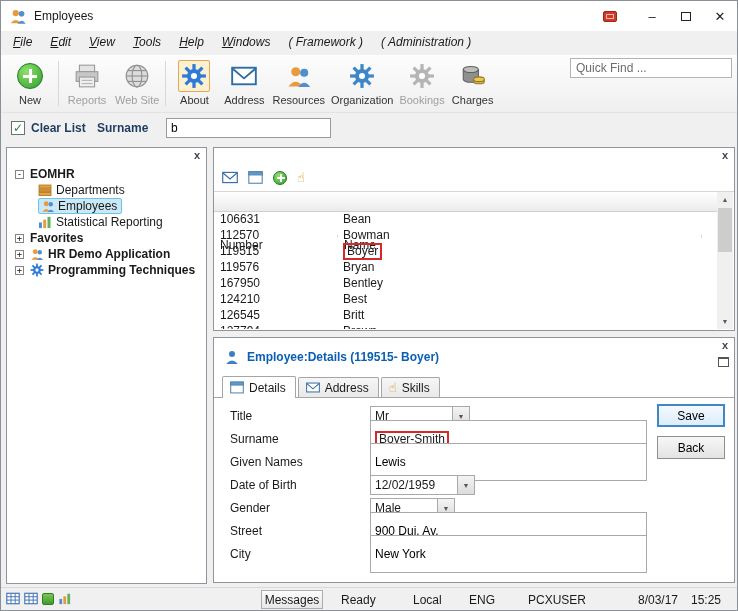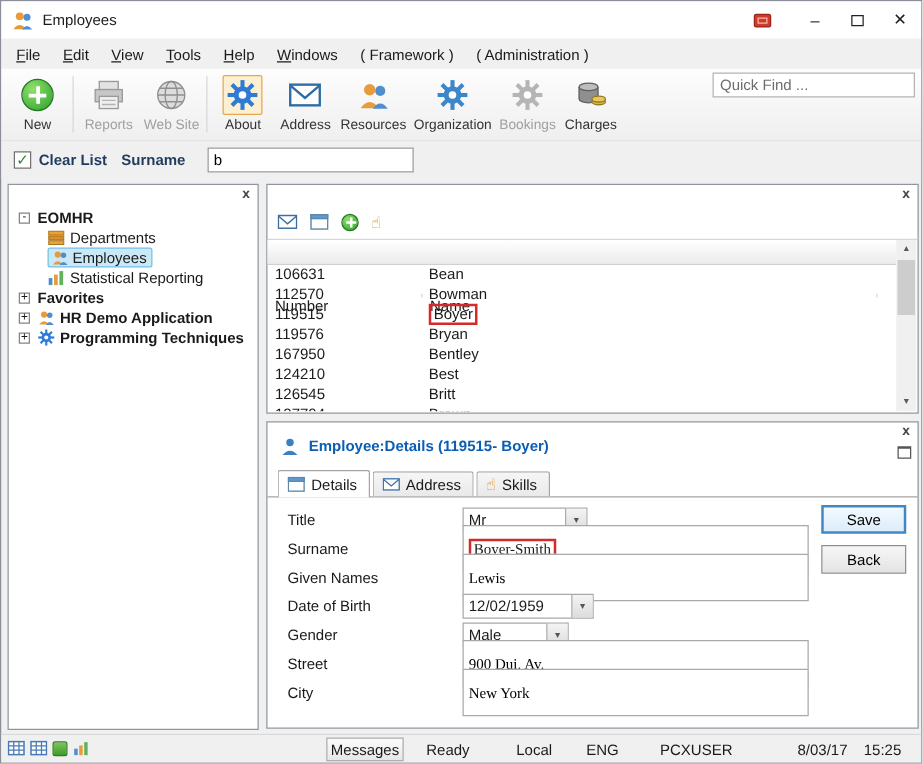--- a/index.html
+++ b/index.html
@@ -20,21 +20,21 @@
   .caption { margin-left:auto; display:flex; align-items:center; height:100%; }
   .badge { width:14px; height:11px; background:#d03a2b; border:1px solid #9c2418;
     border-radius:2px; margin-right:18px; position:relative; }
   .badge::after{ content:""; position:absolute; inset:2px; border:1px solid #f3b6ae; }
   .cap-btn { width:34px; height:100%; display:flex; align-items:center;
     justify-content:center; color:#222; font-size:13px; }
   .cap-max span { width:10px; height:9px; border:1px solid #222; display:block; }
 
   
   .menubar { position:absolute; top:30px; left:0; right:0; height:24px;
-    background:#f0f0f0; display:flex; align-items:flex-end; padding-left:3px; }
+    background:#f0f0f0; display:flex; align-items:flex-start; padding-left:3px;font-style:italic; }
   .menu-item { display:inline-block; padding:4px 9px; }
   .menu-item.accel::first-letter { text-decoration:underline; }
 
   
   .toolbar { position:absolute; top:54px; left:0; right:0; height:58px;
     background:linear-gradient(#fdfdfd,#efefef); border-bottom:1px solid #e3e3e3;
     display:flex; align-items:flex-start; padding:3px 2px 0 4px; }
   .tool-btn { min-width:50px; padding:2px 3px 0 3px; display:flex; flex-direction:column;
     align-items:center; gap:2px; }
   .t-ic { width:32px; height:32px; display:flex; align-items:center; justify-content:center; }
@@ -128,21 +128,21 @@
     display:flex; align-items:flex-end; padding-left:8px; border-bottom:1px solid #a5a5a5; }
   .tab { display:flex; align-items:center; gap:5px; padding:3px 9px 3px 7px; height:20px;
     border:1px solid #a5a5a5; border-bottom:none; border-radius:2px 2px 0 0;
     background:linear-gradient(#f6f6f6,#e9e9e9); margin-right:2px; }
   .tab svg { width:14px; height:13px; }
   .tab.selected { background:#fff; height:22px; margin-bottom:-1px; }
   .form { position:absolute; top:60px; left:0; right:0; bottom:0; padding:8px 0 0 16px; }
   .frow { display:flex; align-items:center; height:20px; margin-bottom:3px; }
   .flabel { width:140px; flex:none; }
   .tinput { height:38px; border:1px solid #a9a9a9; background:#fff; padding:2px 4px;
-    font-family:Liberation Serif, serif; font-size:12px; }
+    font-family:Liberation Sans, sans-serif; font-size:12px; }
   .w-wide { width:277px; }
   .fakeinput { display:flex; align-items:center; }
   .combo { height:20px; border:1px solid #a9a9a9; background:#fff; display:flex; }
   .combo-val { flex:1; padding:2px 4px; white-space:nowrap; overflow:hidden; }
   .combo-arrow { width:17px; border-left:1px solid #a9a9a9;
     background:linear-gradient(#f4f4f4,#dcdcdc); display:flex; align-items:center;
     justify-content:center; font-size:7px; color:#555; }
   .btn { position:absolute; right:9px; width:68px; height:23px; text-align:center;
     font-family:inherit; font-size:12px; }
   .btn-save { top:6px; border:2px solid #4186c5; background:linear-gradient(#f3f9fe,#dcedfb); }

